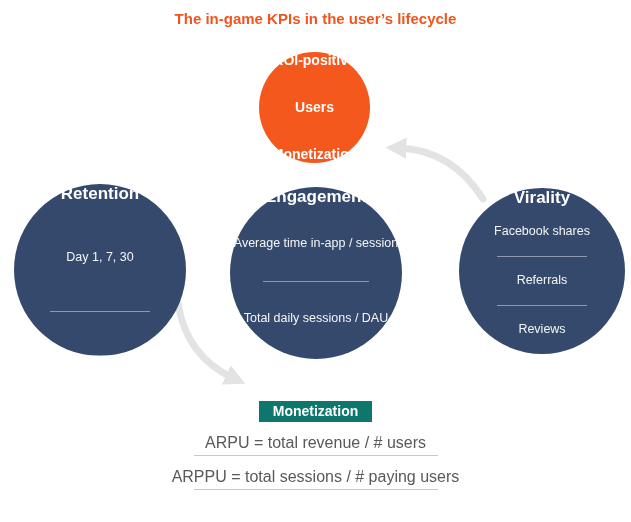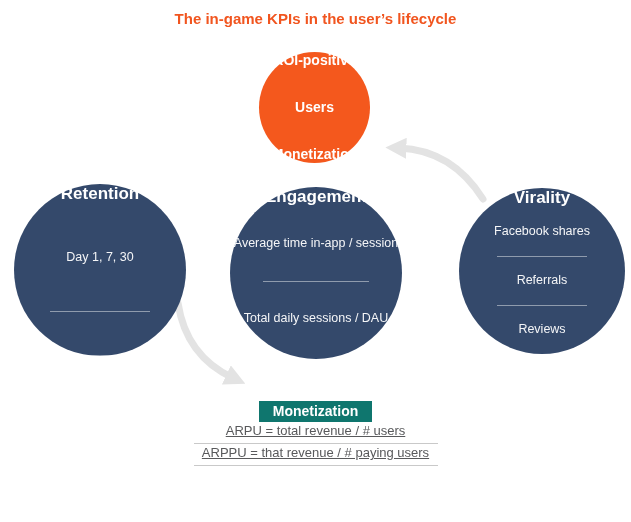--- a/index.html
+++ b/index.html
@@ -32,21 +32,21 @@
   .c-virality   .circle-divider { width:90px;  }
 
   .monetization {
     position:absolute; top:401px; left:0; width:100%;
     display:flex; flex-direction:column; align-items:center;
   }
   .money-label {
     background:#0f766e; color:#ffffff; font-weight:bold; font-size:14px;
     padding:3px 14px; line-height:15px;
   }
-  .money-item { color:#58595b; font-size:13px; margin-top:2px; line-height:14px; white-space:nowrap;text-decoration:underline; }
+  .money-item { color:#58595b; font-size:16px; margin-top:14px; line-height:14px; white-space:nowrap; }
   .money-divider { width:244px; height:1px; background:#c9c9c9; margin-top:5px; }
 </style>
 </head>
 <body>
 
 <div class="canvas">
 
   <div class="page-title">The in-game KPIs in the user’s lifecycle</div>
 
   <svg class="arrows" width="631" height="522" viewBox="0 0 631 522">
@@ -85,17 +85,17 @@
     <div class="circle-title">Engagement</div>
     <div class="circle-item">Average time in-app / session</div>
     <div class="circle-divider"></div>
     <div class="circle-item">Total daily sessions / DAU</div>
   </div>
 
   <div class="monetization">
     <div class="money-label">Monetization</div>
     <div class="money-item">ARPU = total revenue / # users</div>
     <div class="money-divider"></div>
-    <div class="money-item">ARPPU = that revenue / # paying users</div>
+    <div class="money-item">ARPPU = total sessions / # paying users</div>
     <div class="money-divider"></div>
   </div>
 
 </div>
 
 </body></html>

